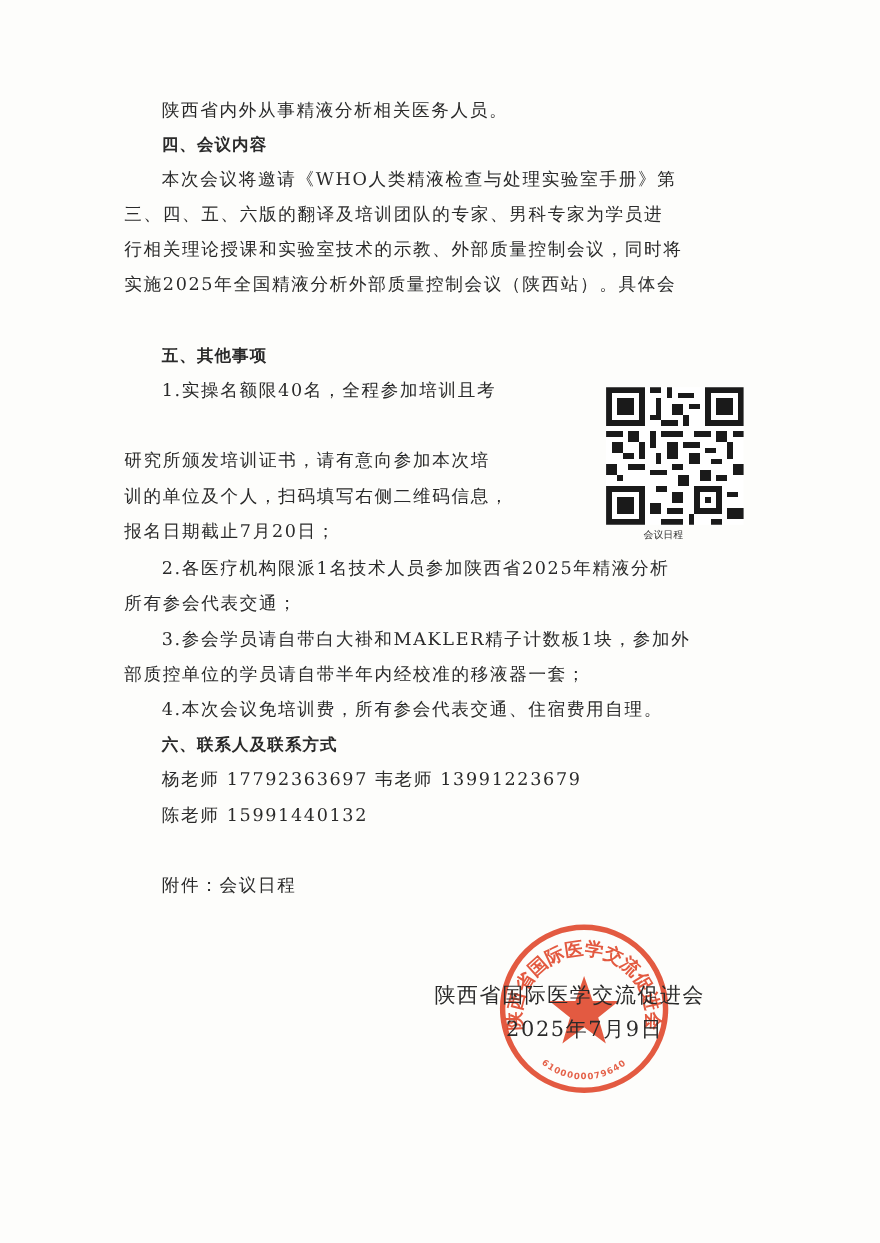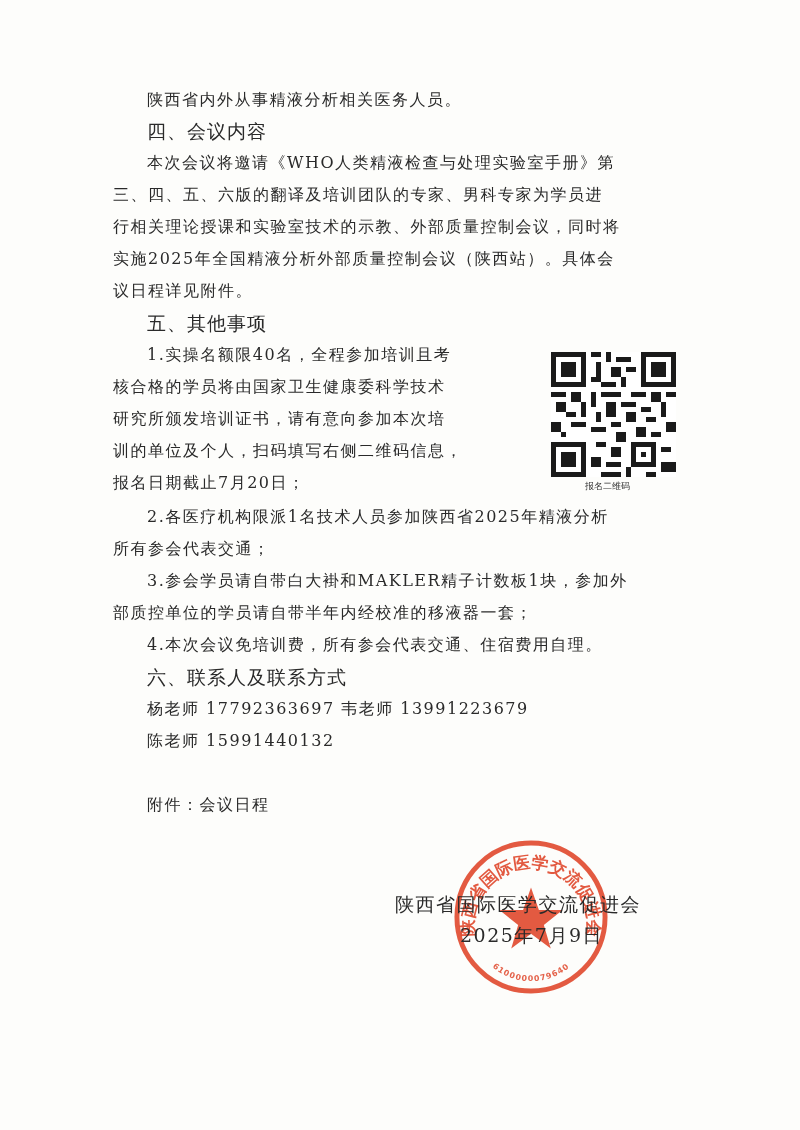--- a/index.html
+++ b/index.html
@@ -2,42 +2,40 @@
 <html><head>
 <meta charset="utf-8">
 <style>
   html, body { margin: 0; padding: 0; }
   body {
     width: 800px; height: 1130px; background: #fdfdfb; position: relative; overflow: hidden;
     font-family: "DejaVu Serif", "Liberation Serif", serif; color: #2a2a2a;
   }
   .page { position: absolute; left: 0; top: 0; width: 800px; height: 1130px; }
   .line { position: absolute; font-size: 16px; line-height: 24px; white-space: nowrap; letter-spacing: 1.5px; }
-  .heading { font-family: "DejaVu Sans", "Liberation Sans", sans-serif; font-weight: normal; font-size: 19px; letter-spacing: 1px; }
+  .heading { font-family: "DejaVu Sans", "Liberation Sans", sans-serif; font-weight: bold; font-size: 15px; letter-spacing: 1px; }
   .qr { position: absolute; left: 551px; top: 352px; width: 125px; height: 125px; }
   .qr-caption { position: absolute; left: 585px; top: 480px; font-family: "DejaVu Sans", "Liberation Sans", sans-serif; font-size: 9px; color: #333; }
   .seal { position: absolute; left: 452px; top: 838px; width: 158px; height: 158px; }
   .sig { position: absolute; font-size: 19px; letter-spacing: 1.5px; white-space: nowrap; }
 </style>
 </head>
 <body>
 
 <div class="page">
 
   <div class="line" style="left:147px;top:88px">陕西省内外从事精液分析相关医务人员。</div>
   <div class="line heading" style="left:147px;top:119px">四、会议内容</div>
   <div class="line" style="left:113px;top:183px">三、四、五、六版的翻译及培训团队的专家、男科专家为学员进</div>
   <div class="line" style="left:147px;top:151px">本次会议将邀请《WHO人类精液检查与处理实验室手册》第</div>
   <div class="line" style="left:113px;top:215px">行相关理论授课和实验室技术的示教、外部质量控制会议，同时将</div>
   <div class="line" style="left:113px;top:247px">实施2025年全国精液分析外部质量控制会议（陕西站）。具体会</div>
-  <div class="line" style="left:113px;top:279px">议日程详见附件。</div>
 
   <div class="line heading" style="left:147px;top:311px">五、其他事项</div>
   <div class="line" style="left:147px;top:343px">1.实操名额限40名，全程参加培训且考</div>
-  <div class="line" style="left:113px;top:375px">核合格的学员将由国家卫生健康委科学技术</div>
   <div class="line" style="left:113px;top:407px">研究所颁发培训证书，请有意向参加本次培</div>
   <div class="line" style="left:113px;top:439px">训的单位及个人，扫码填写右侧二维码信息，</div>
   <div class="line" style="left:113px;top:471px">报名日期截止7月20日；</div>
 
   <svg class="qr" viewBox="0 0 25 25" shape-rendering="crispEdges">
     <rect width="25" height="25" fill="#fff"></rect>
     <g fill="#1a1a1a">
       <rect x="0" y="0" width="7" height="7"></rect>
         <rect x="1" y="1" width="5" height="5" fill="#fff"></rect>
         <rect x="2" y="2" width="3" height="3"></rect>
@@ -89,21 +87,21 @@
       <rect x="12" y="19" width="2" height="2"></rect>
         <rect x="22" y="19" width="2" height="1"></rect>
         <rect x="8" y="21" width="2" height="2"></rect>
       <rect x="11" y="22" width="3" height="1"></rect>
         <rect x="22" y="22" width="3" height="2"></rect>
         <rect x="10" y="24" width="4" height="1"></rect>
       <rect x="15" y="23" width="1" height="2"></rect>
         <rect x="19" y="24" width="2" height="1"></rect>
     </g>
   </svg>
-  <div class="qr-caption">报名二维码</div>
+  <div class="qr-caption">会议日程</div>
 
   <div class="line" style="left:147px;top:505px">2.各医疗机构限派1名技术人员参加陕西省2025年精液分析</div>
   <div class="line" style="left:113px;top:537px">所有参会代表交通；</div>
   <div class="line" style="left:147px;top:569px">3.参会学员请自带白大褂和MAKLER精子计数板1块，参加外</div>
   <div class="line" style="left:113px;top:601px">部质控单位的学员请自带半年内经校准的移液器一套；</div>
   <div class="line" style="left:147px;top:633px">4.本次会议免培训费，所有参会代表交通、住宿费用自理。</div>
 
   <div class="line heading" style="left:147px;top:665px">六、联系人及联系方式</div>
   <div class="line" style="left:147px;top:697px">杨老师 17792363697  韦老师 13991223679</div>
   <div class="line" style="left:147px;top:729px">陈老师 15991440132</div>

